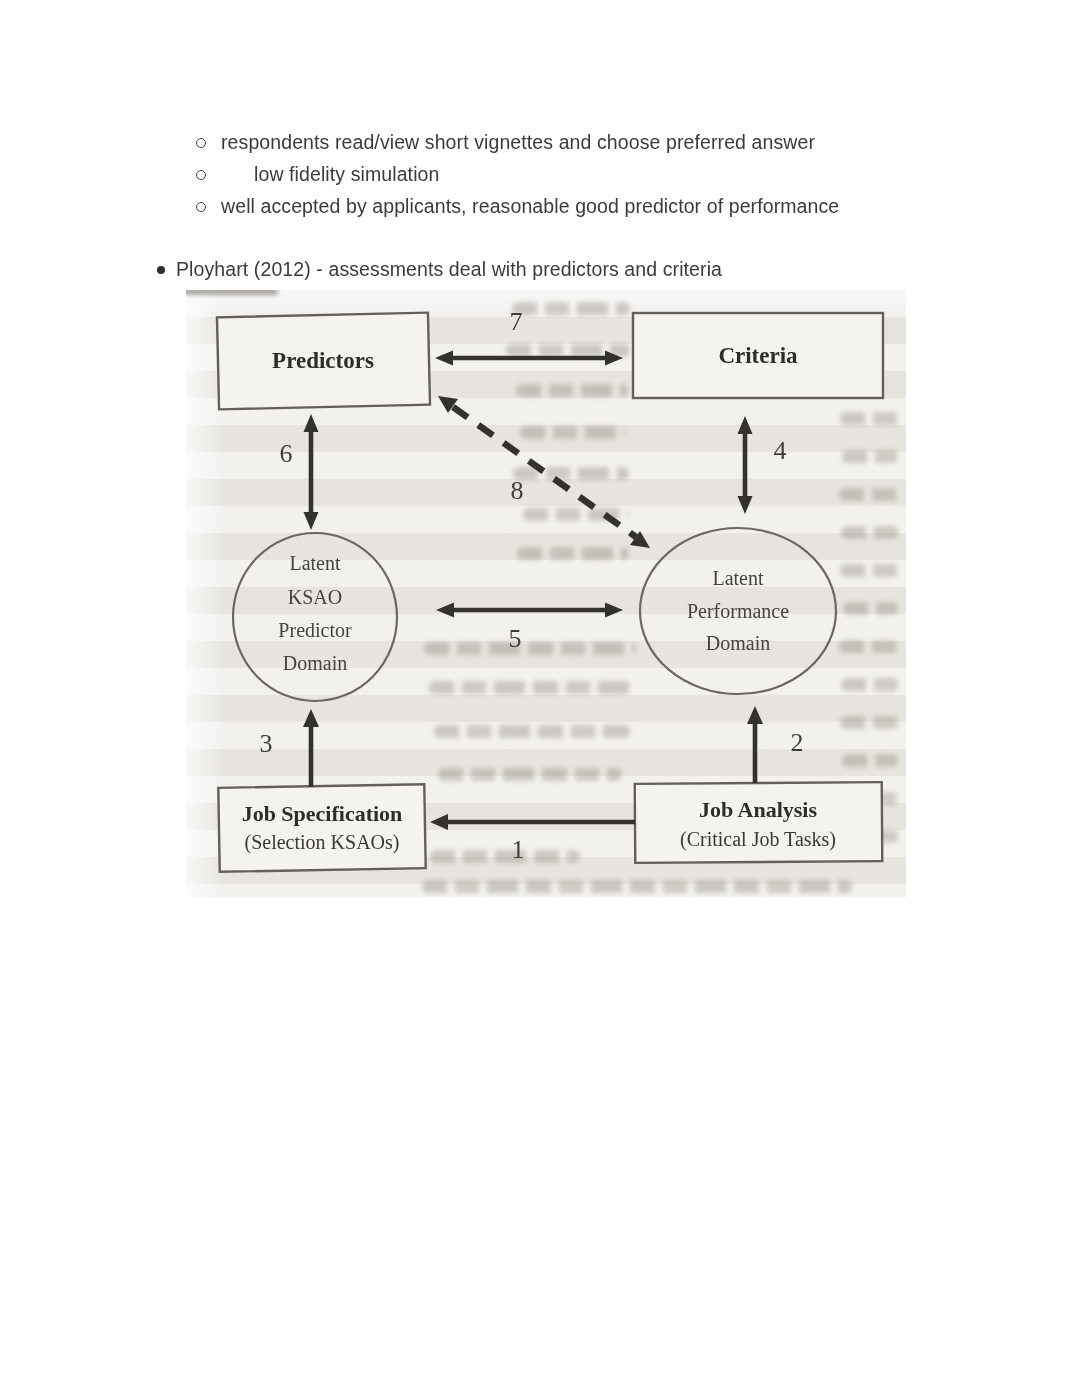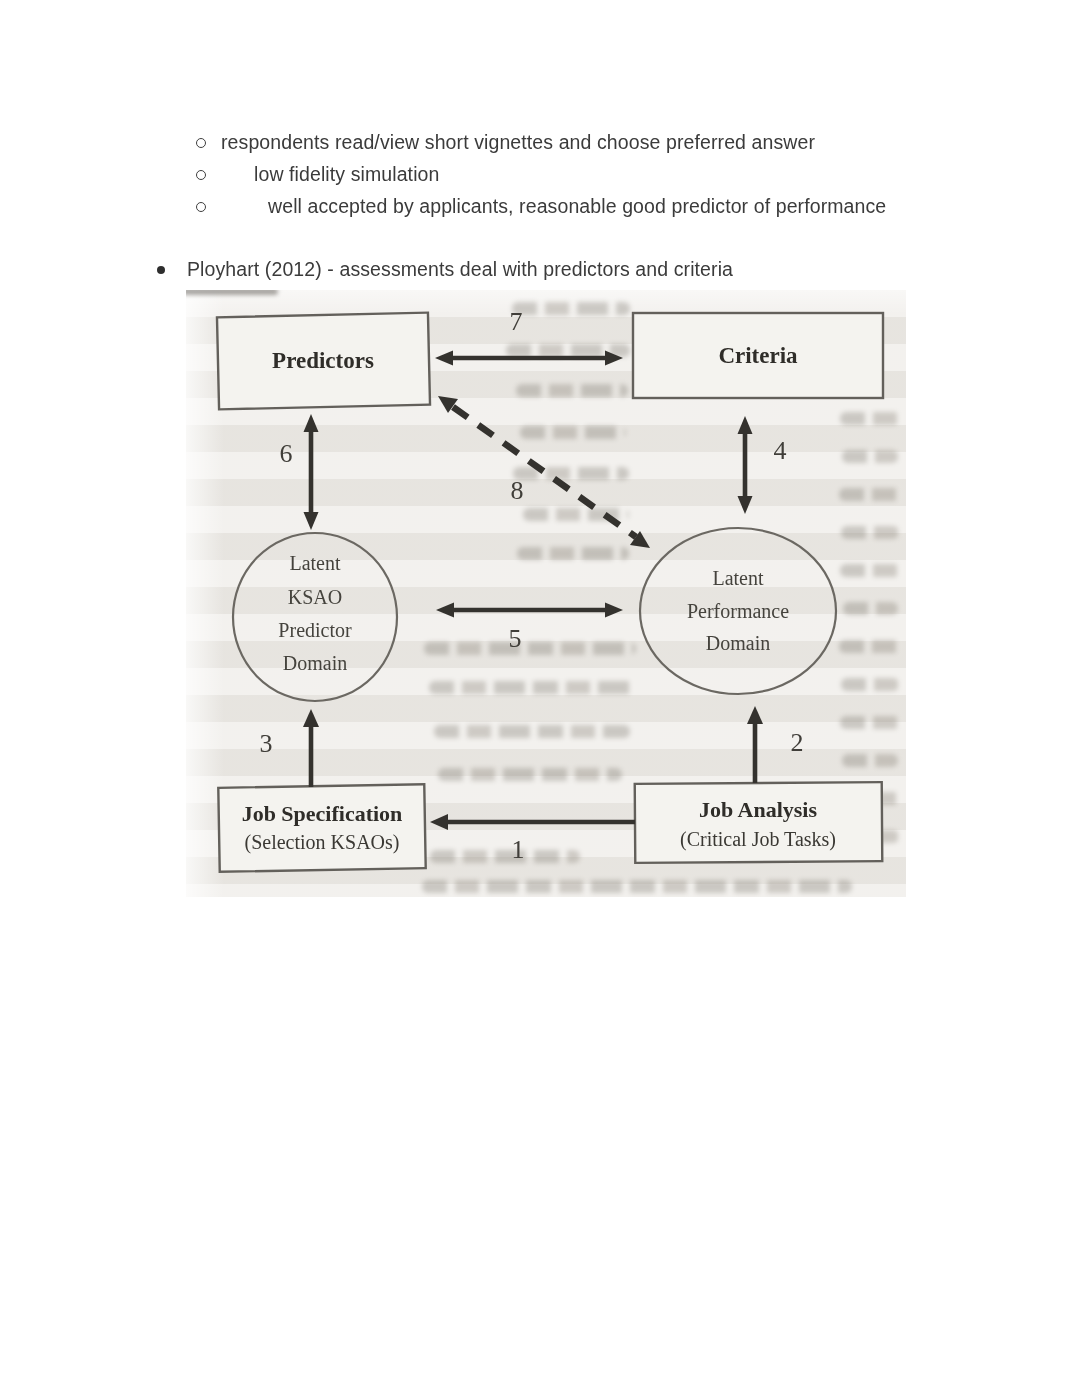--- a/index.html
+++ b/index.html
@@ -7,21 +7,21 @@
     width:1080px;height:1397px;position:relative;background:#ffffff;
     font-family:"Liberation Sans", sans-serif;color:#3b3b3b;overflow:hidden;
   }
   
   .bullet-row{position:absolute;display:flex;align-items:flex-start;}
   .bullet-row .txt{font-size:19.5px;line-height:23px;letter-spacing:.1px;}
   .ring{flex:none;width:8px;height:8px;border:1.6px solid #3f3f3f;border-radius:50%;
         margin-top:7px;background:transparent;}
   .dot{flex:none;width:8px;height:8px;border-radius:50%;background:#2e2e2e;margin-top:8px;}
   .sub .txt{margin-left:15px;}
-  .main .txt{margin-left:22px;}
+  .main .txt{margin-left:11px;}
 
   
   .paper{
     position:absolute;left:186px;top:290px;width:720px;height:607px;margin:0;
     background:
       linear-gradient(90deg, rgba(255,255,255,.75), rgba(255,255,255,0) 38px),
       linear-gradient(180deg, rgba(255,255,255,.5), rgba(255,255,255,0) 24px),
       repeating-linear-gradient(180deg, rgba(255,255,255,.28) 0 27px, rgba(169,162,151,.10) 27px 54px),
       #eeece8;
     overflow:hidden;
@@ -51,21 +51,21 @@
 <body>
 
 <div class="bullet-row sub" style="left:196px;top:131px;">
   <span class="ring"></span>
   <span class="txt">respondents read/view short vignettes and choose preferred answer</span>
 </div>
 <div class="bullet-row sub" style="left:196px;top:163px;gap:33px;">
   <span class="ring"></span>
   <span class="txt">low fidelity simulation</span>
 </div>
-<div class="bullet-row sub" style="left:196px;top:195px;gap:47px;">
+<div class="bullet-row sub" style="left:196px;top:195px;">
   <span class="ring"></span>
   <span class="txt">well accepted by applicants, reasonable good predictor of performance</span>
 </div>
 <div class="bullet-row main" style="left:157px;top:258px;">
   <span class="dot"></span>
   <span class="txt">Ployhart (2012) - assessments deal with predictors and criteria</span>
 </div>
 
 <figure class="paper">
   <div class="smudge"></div>

